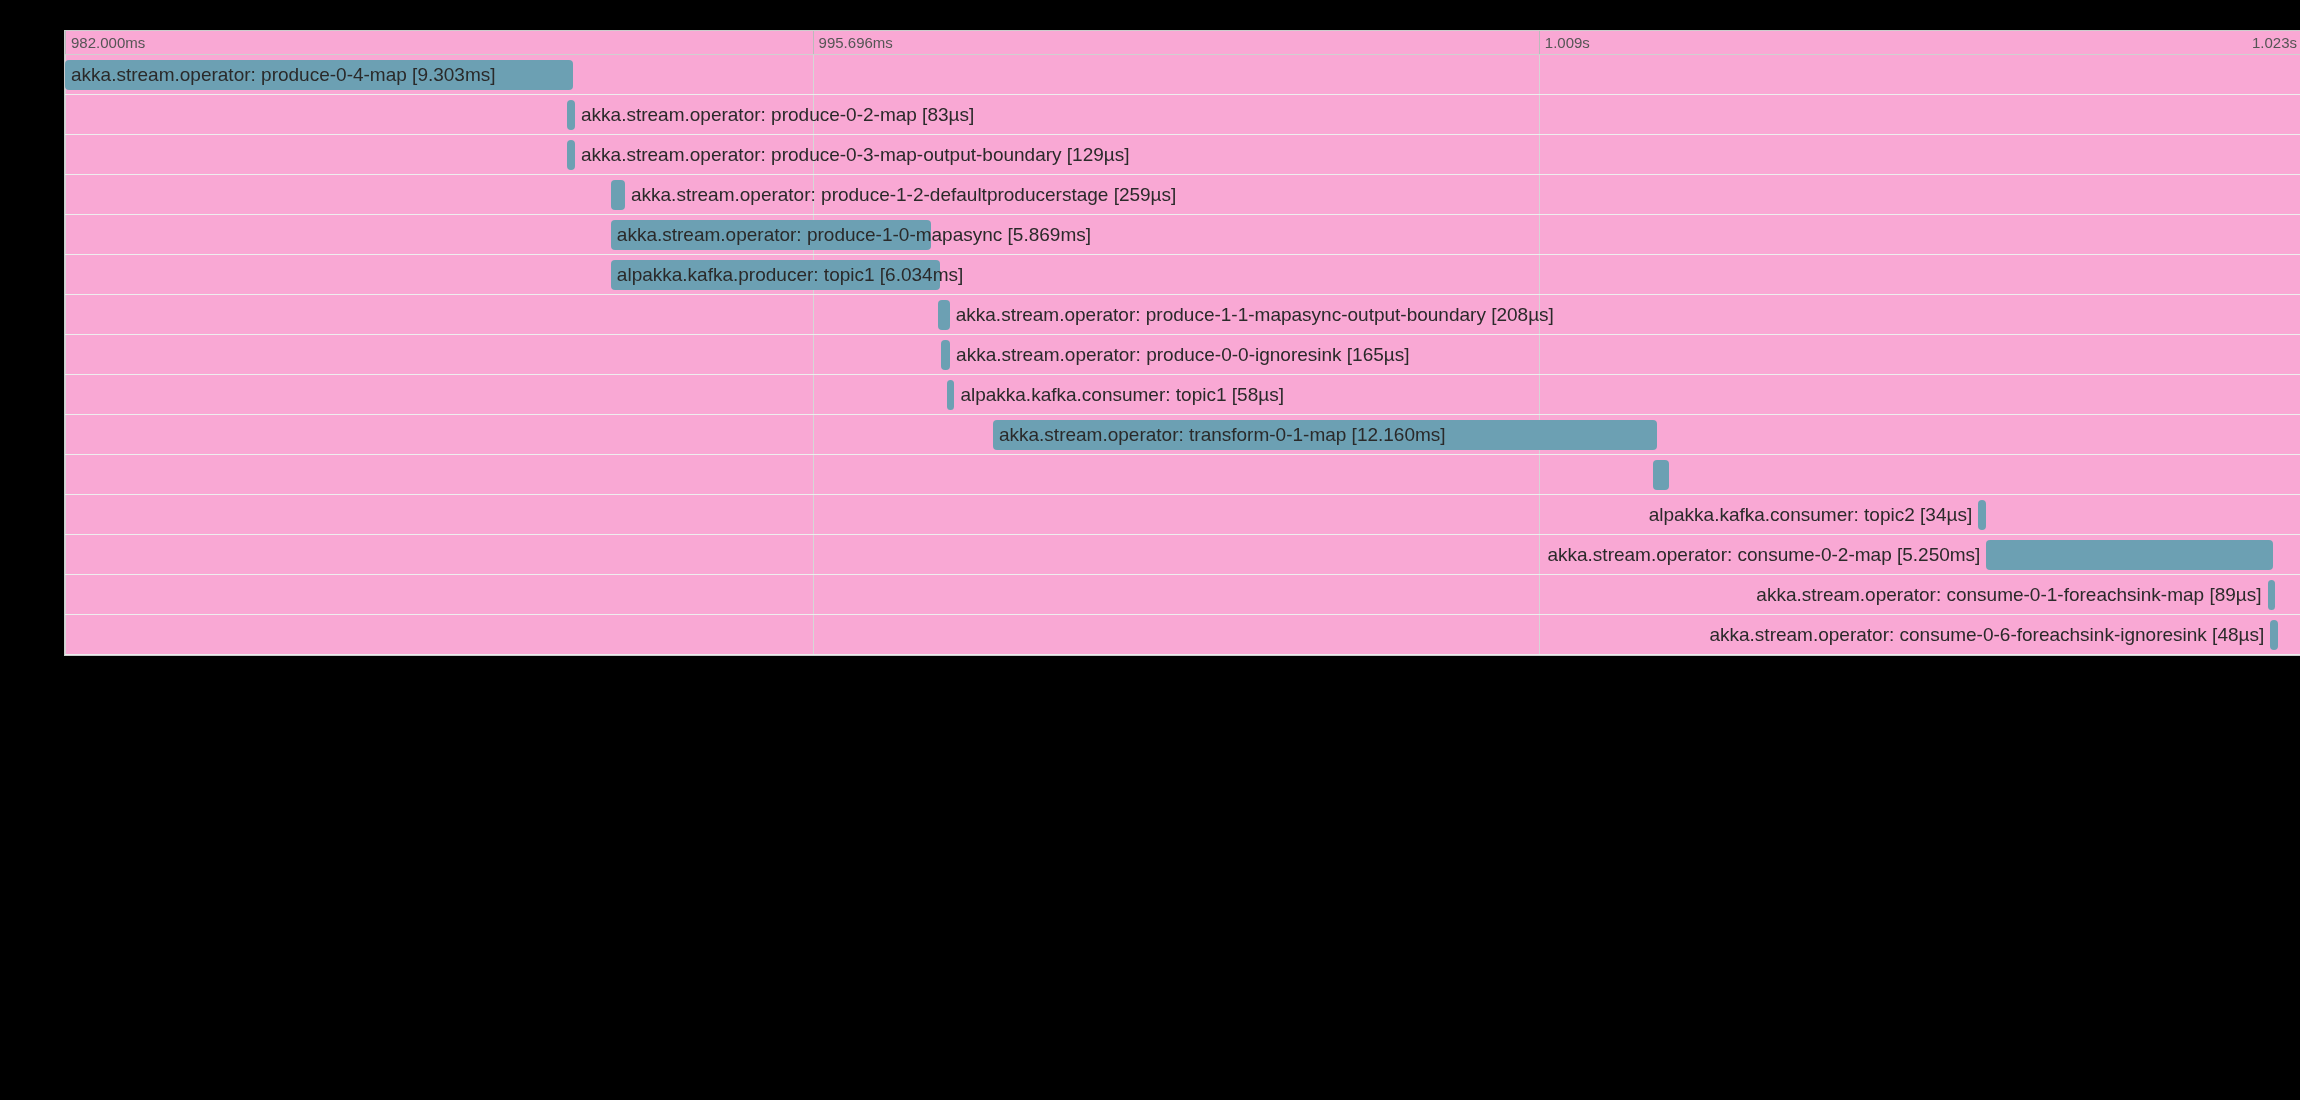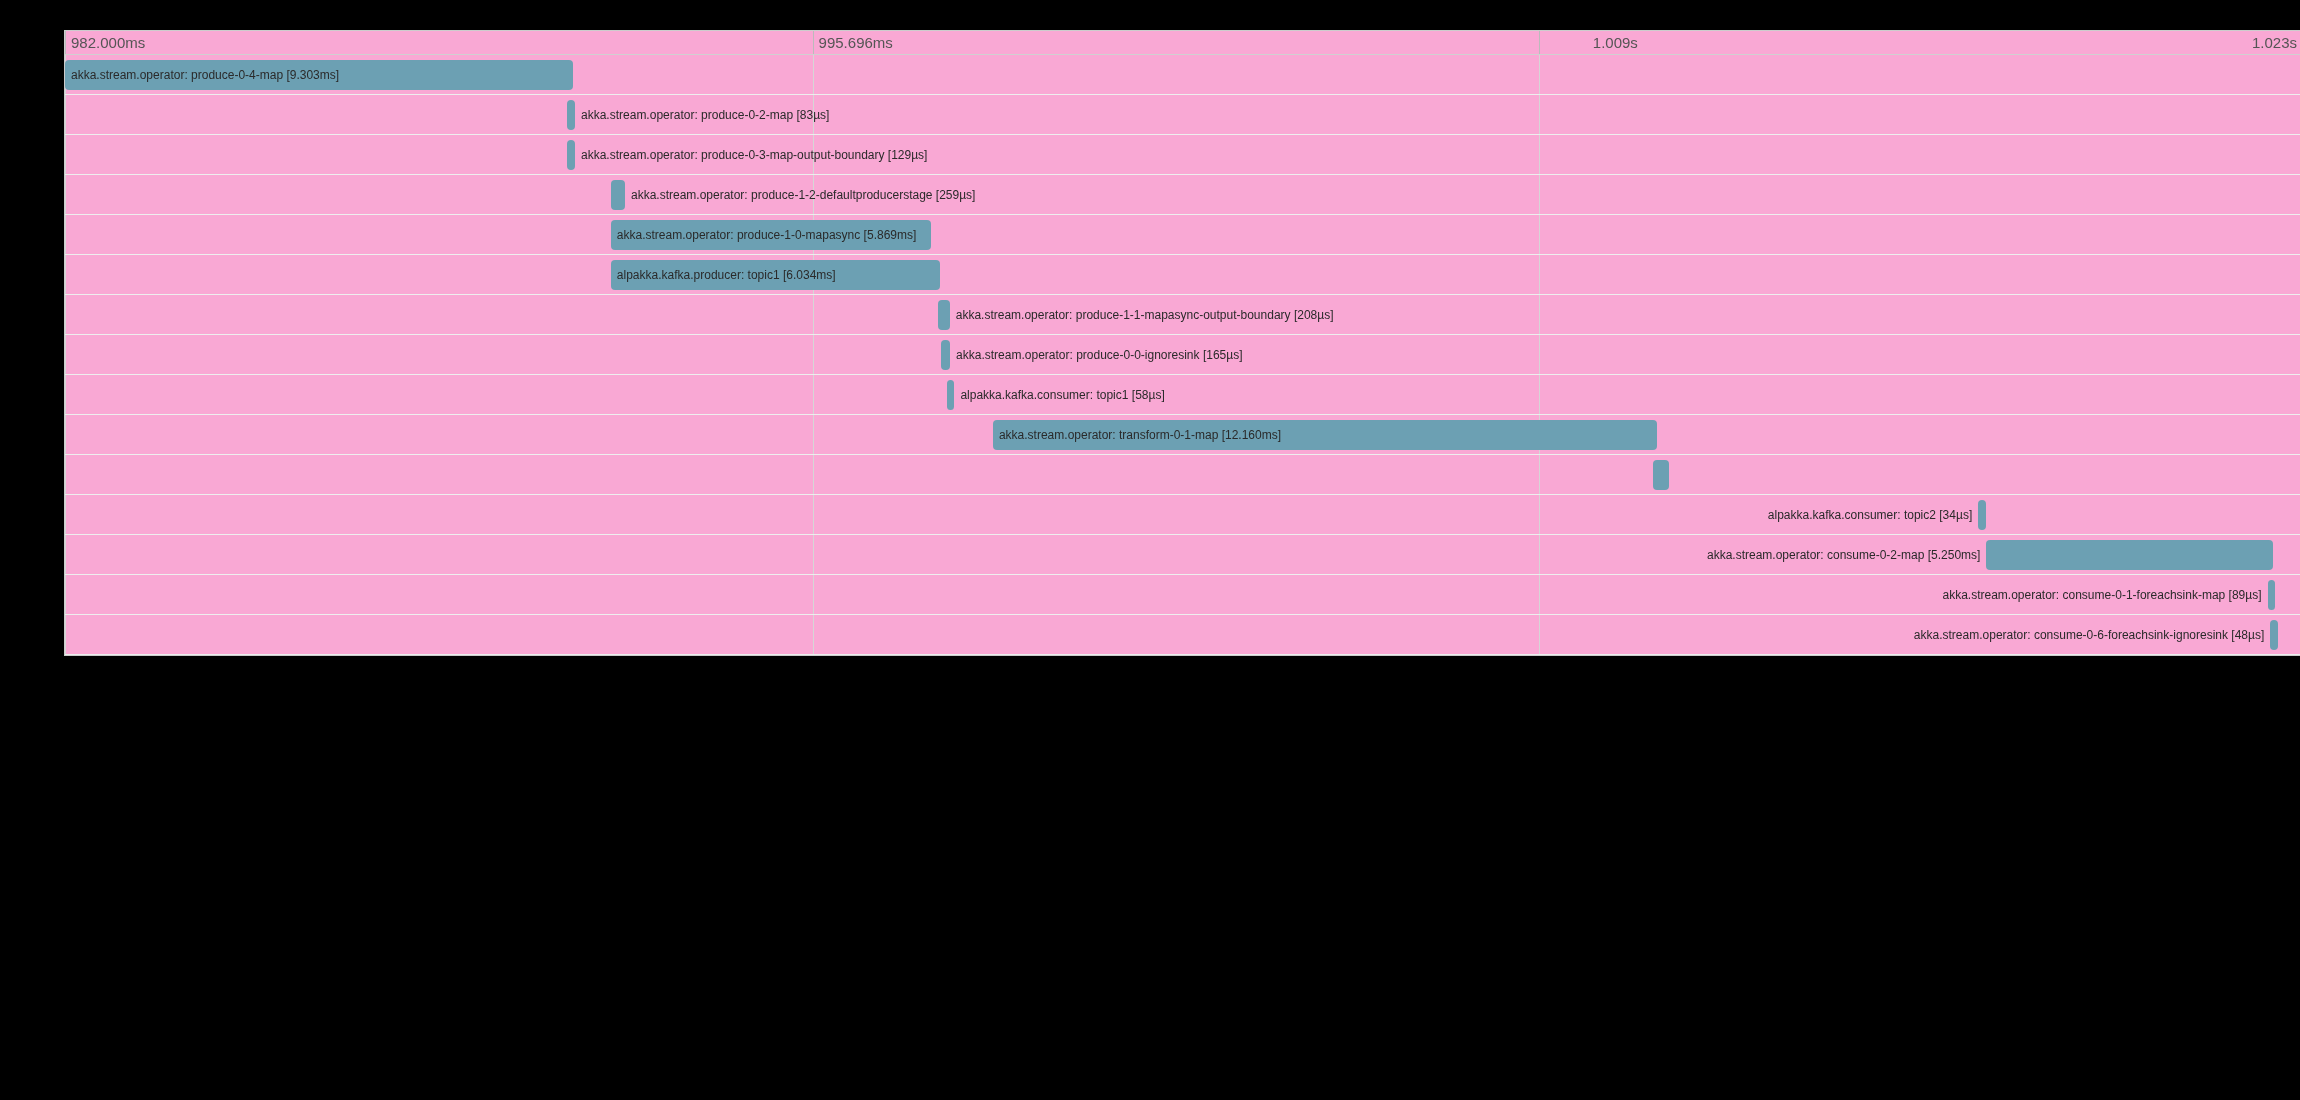--- a/index.html
+++ b/index.html
@@ -83,41 +83,41 @@
     background: #6ca0b3;
     border-radius: 4px;
     z-index: 1;
   }
   .span-row .span-label {
     position: absolute;
     top: 0;
     height: 40px;
     display: flex;
     align-items: center;
-    font-size: 12px;
+    font-size: 19px;
     color: #2a2a2a;
     white-space: nowrap;
     z-index: 2;
     padding: 0 6px;
   }
 </style>
 </head>
 <body>
 
 <div class="viewer">
   <div class="time-axis" id="time-axis">
       <div class="time-tick" style="left: 0%;">
         <div class="tick-line"></div>
         <span class="tick-label-right">982.000ms</span>
       </div>
       <div class="time-tick" style="left: 33.4049%;">
         <div class="tick-line"></div>
         <span class="tick-label-right">995.696ms</span>
       </div>
-      <div class="time-tick" style="left: 65.8537%; padding-left: 48px;">
+      <div class="time-tick" style="left: 65.8537%;">
         <div class="tick-line"></div>
         <span class="tick-label-right">1.009s</span>
       </div>
       <div class="time-tick" style="left: 100%;">
         <div class="tick-line"></div>
         <span class="tick-label-left">1.023s</span>
       </div>
     </div>
   <div class="rows" id="rows">
       <div class="gridline" style="left: 0%;"></div>

